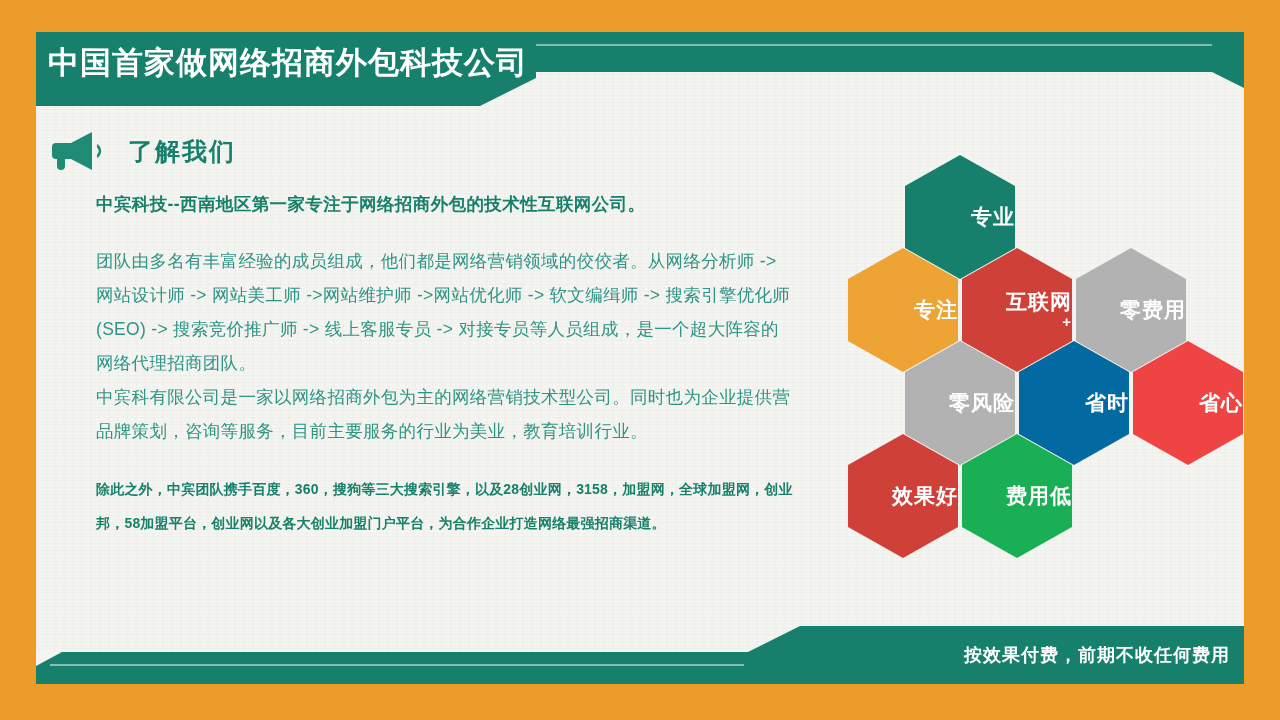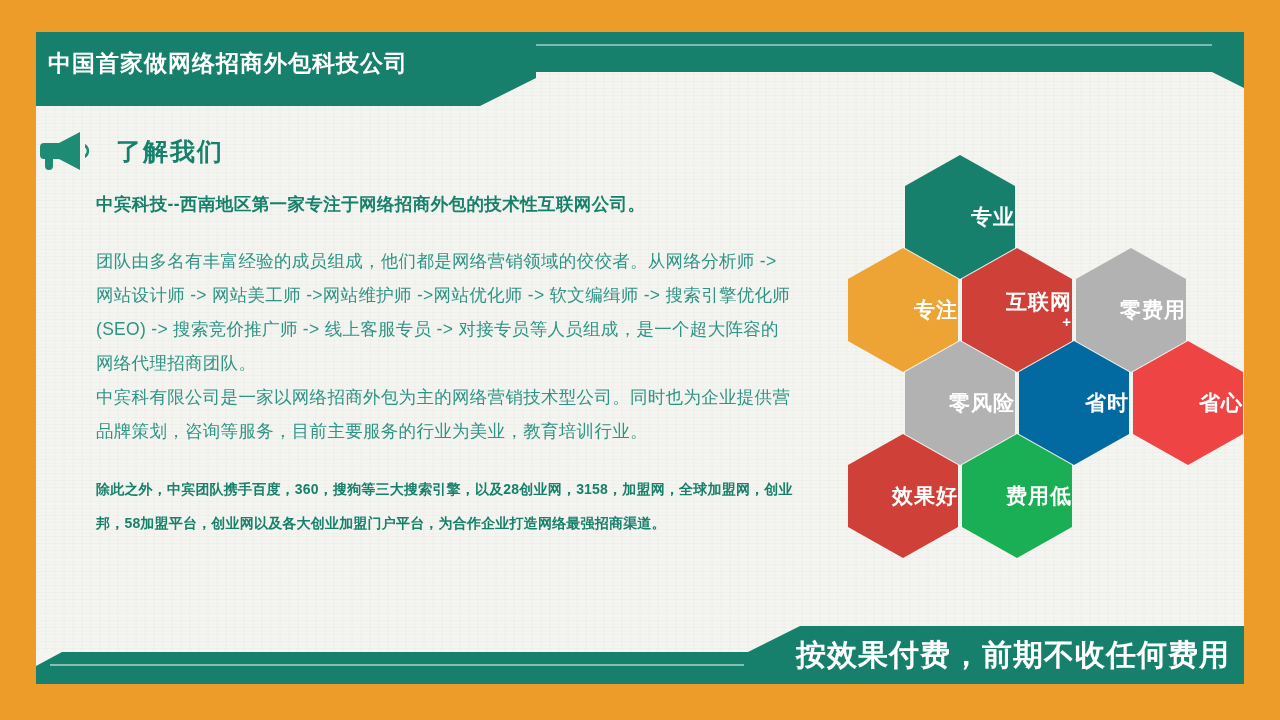--- a/index.html
+++ b/index.html
@@ -93,40 +93,40 @@
     position: absolute;
     left: 0;
     top: 0;
     width: 440px;
     height: 62px;
     display: flex;
     align-items: center;
     padding-left: 12px;
     box-sizing: border-box;
     color: #FFFFFF;
-    font-size: 23px;
+    font-size: 31px;
     font-weight: bold;
     letter-spacing: 1px;
     white-space: nowrap;
   }
   
   .header-wedge {
     position: absolute;
     left: 1176px;
     top: 40px;
     width: 32px;
     height: 16px;
     background: #16806C;
     clip-path: polygon(0 0, 32px 0, 32px 16px, 0 0);
   }
 
   
   .section-title-row {
     position: absolute;
-    left: 40px;
+    left: 52px;
     top: 130px;
     display: flex;
     align-items: center;
     gap: 22px;
     justify-content: flex-end;
   }
   .megaphone-icon {
     width: 54px;
     height: 42px;
     display: block;
@@ -238,21 +238,21 @@
     clip-path: polygon(56px 0, 500px 0, 500px 58px, 0 58px, 0 28px);
   }
   .footer-title {
     position: absolute;
     right: 14px;
     top: 0;
     height: 58px;
     display: flex;
     align-items: center;
     color: #FFFFFF;
-    font-size: 30px;
+    font-size: 18px;
     font-weight: bold;
     letter-spacing: 1px;
     white-space: nowrap;
   }
   
   .footer-left-slant {
     position: absolute;
     left: 0;
     top: 10px;
     width: 26px;

